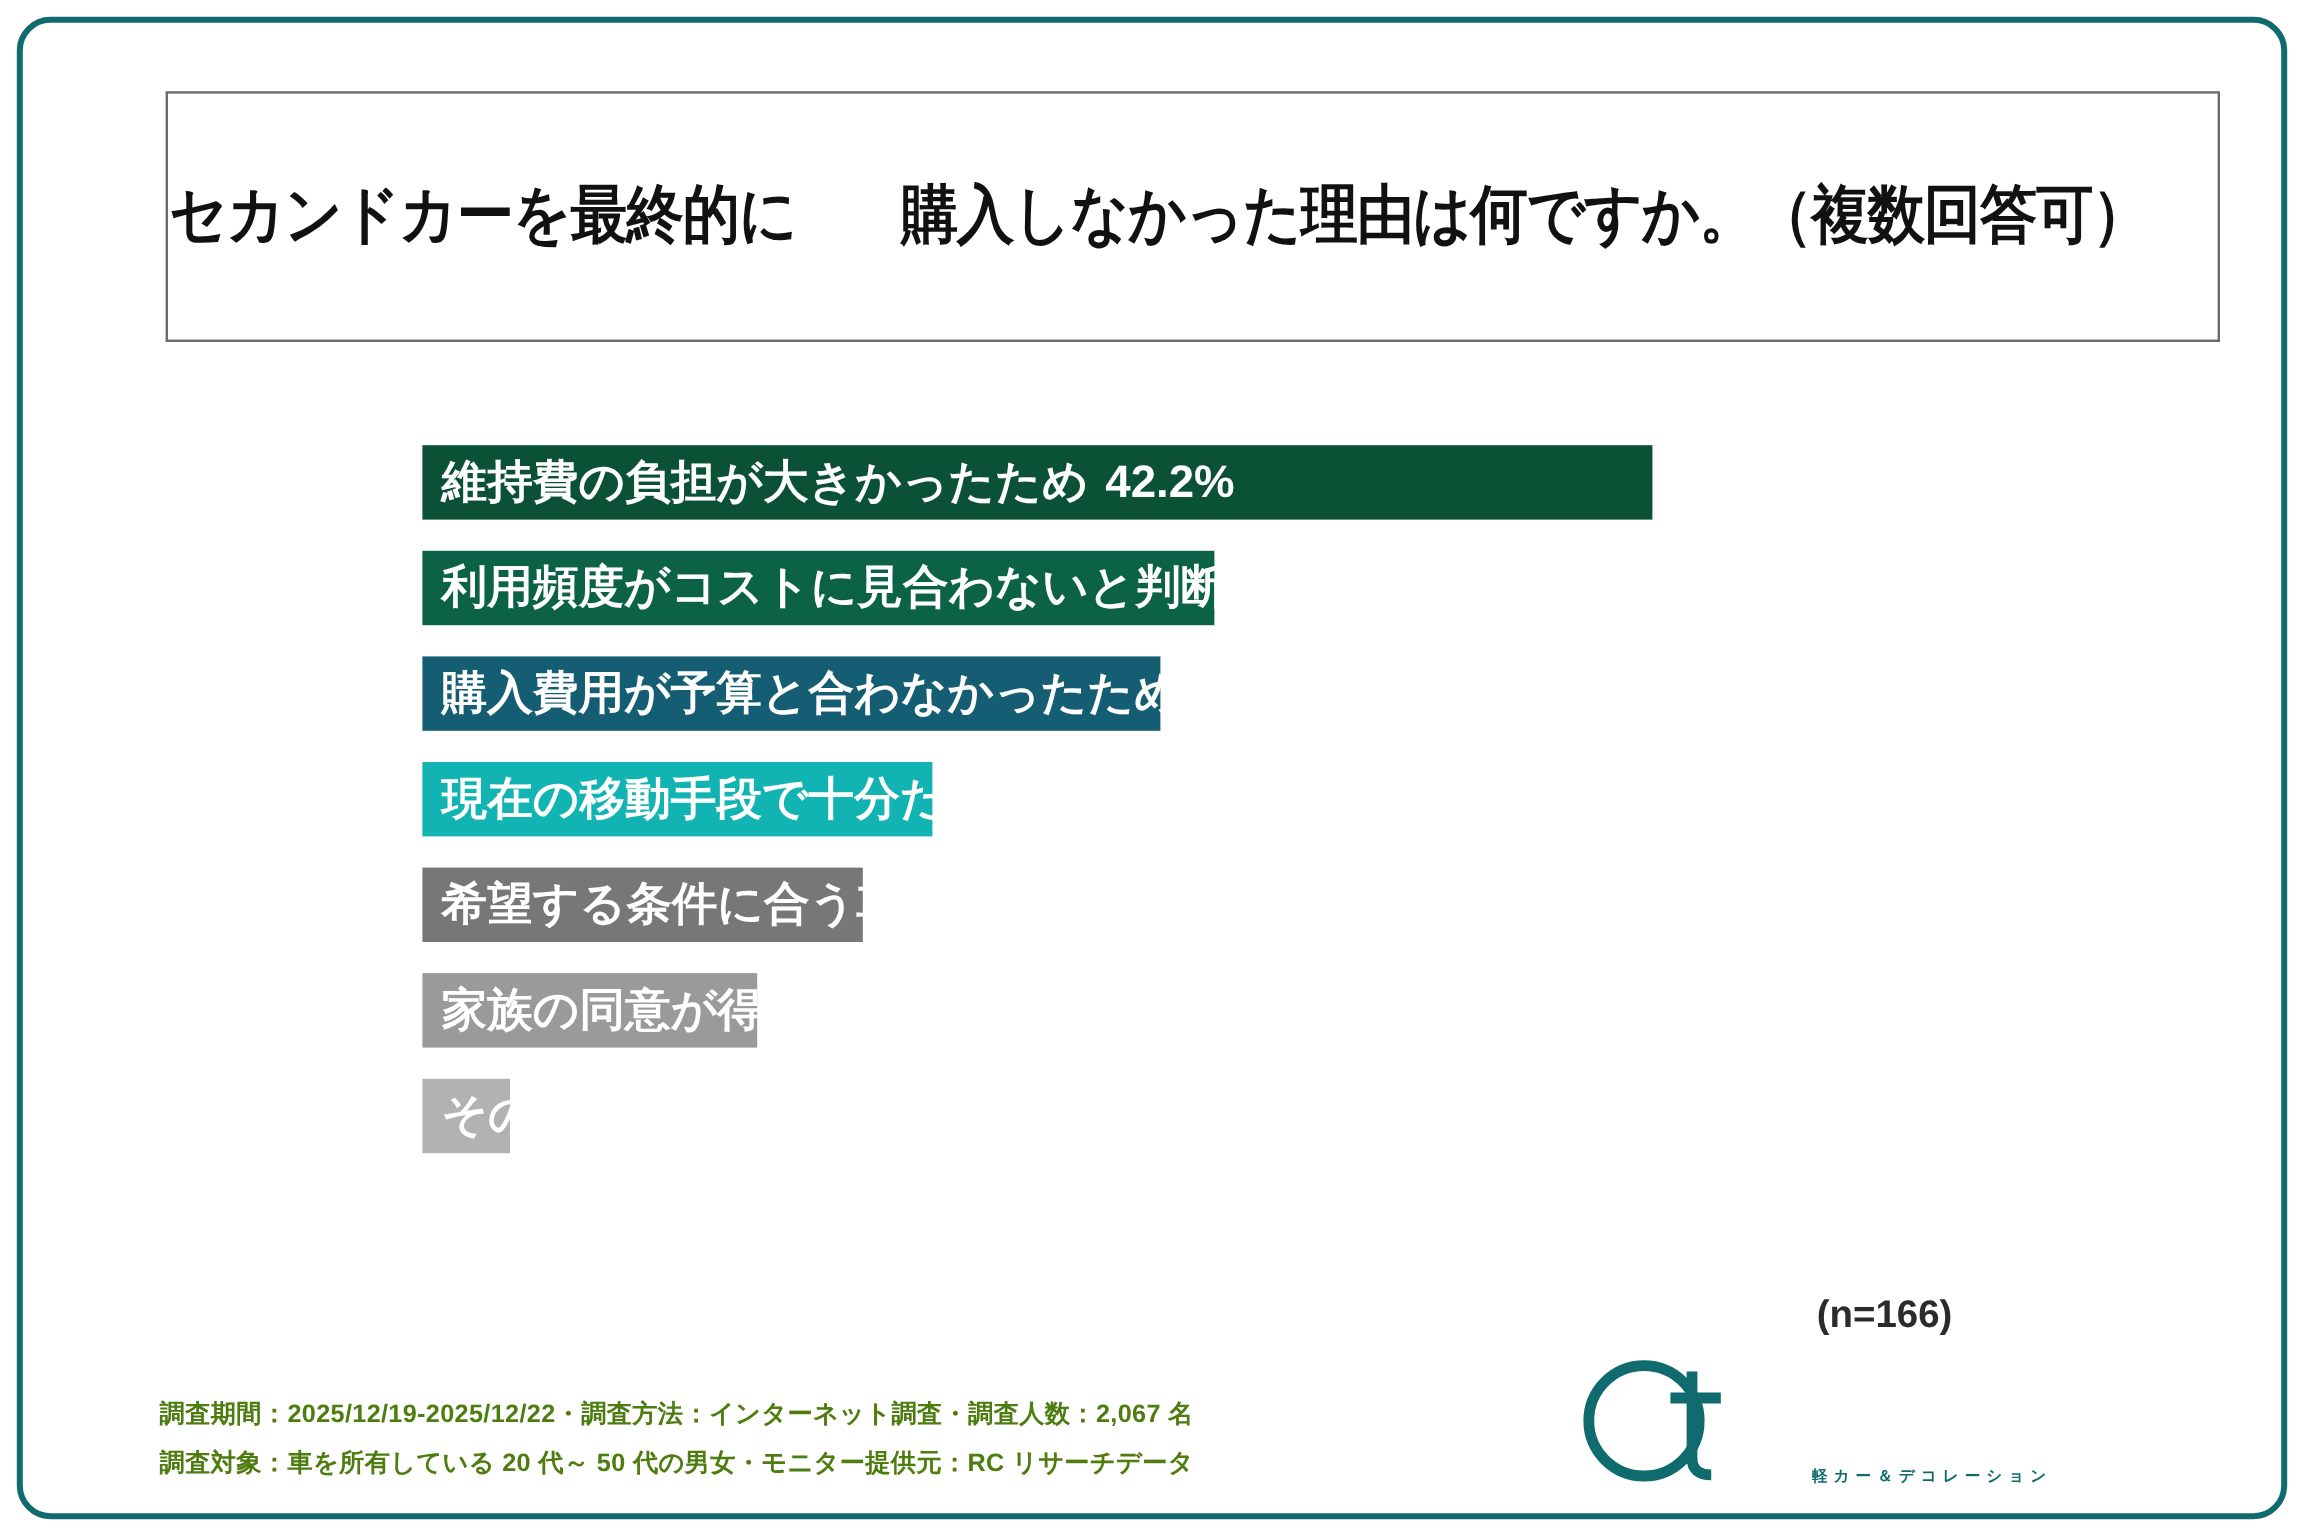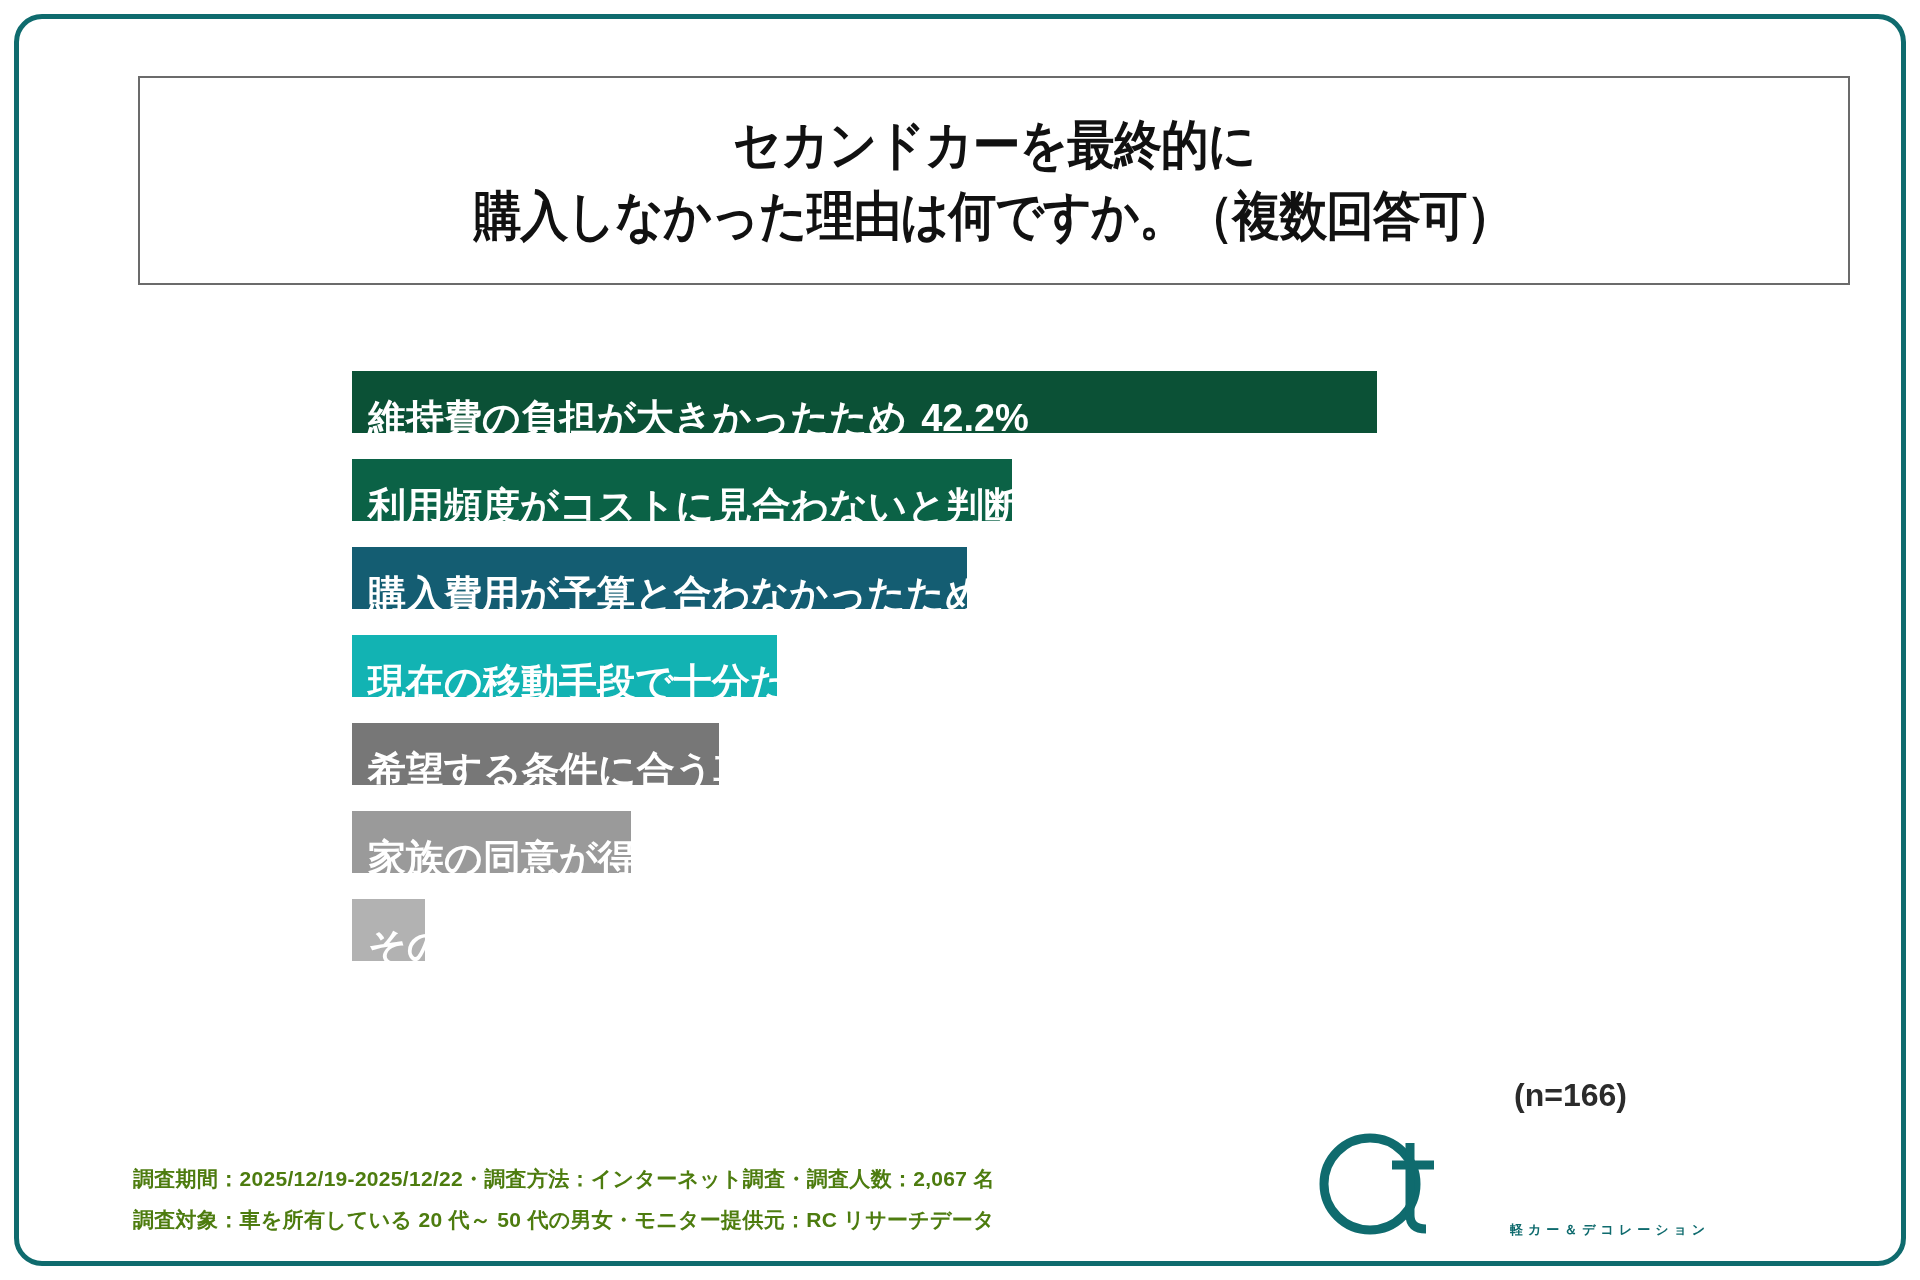--- a/index.html
+++ b/index.html
@@ -39,23 +39,23 @@
   #title-box {
     position: absolute;
     left: 119px;
     top: 57px;
     width: 1712px;
     height: 209px;
     box-sizing: border-box;
     border: 2px solid #6b6b6b;
     background: #ffffff;
     display: flex;
-    flex-direction: column;
+    flex-direction: row;
     align-items: center;
-    justify-content: center;
+    justify-content: flex-end;
   }
   .title-line {
     font-size: 53px;
     font-weight: bold;
     color: #111111;
     letter-spacing: -1px;
     line-height: 1.33;
     white-space: nowrap;
     text-align: center;
     transform: scaleX(0.9);
@@ -76,21 +76,21 @@
   }
   .bar-fill {
     position: absolute;
     left: 333px;
     top: 0;
     height: 62px;
   }
   .bar-label-wrap {
     position: absolute;
     left: 333px;
-    top: 16px;
+    top: 0;
     height: 62px;
     display: flex;
     align-items: center;
     white-space: nowrap;
     pointer-events: none;
   }
   .bar-text {
     position: relative;
     font-size: 38px;
     font-weight: bold;

